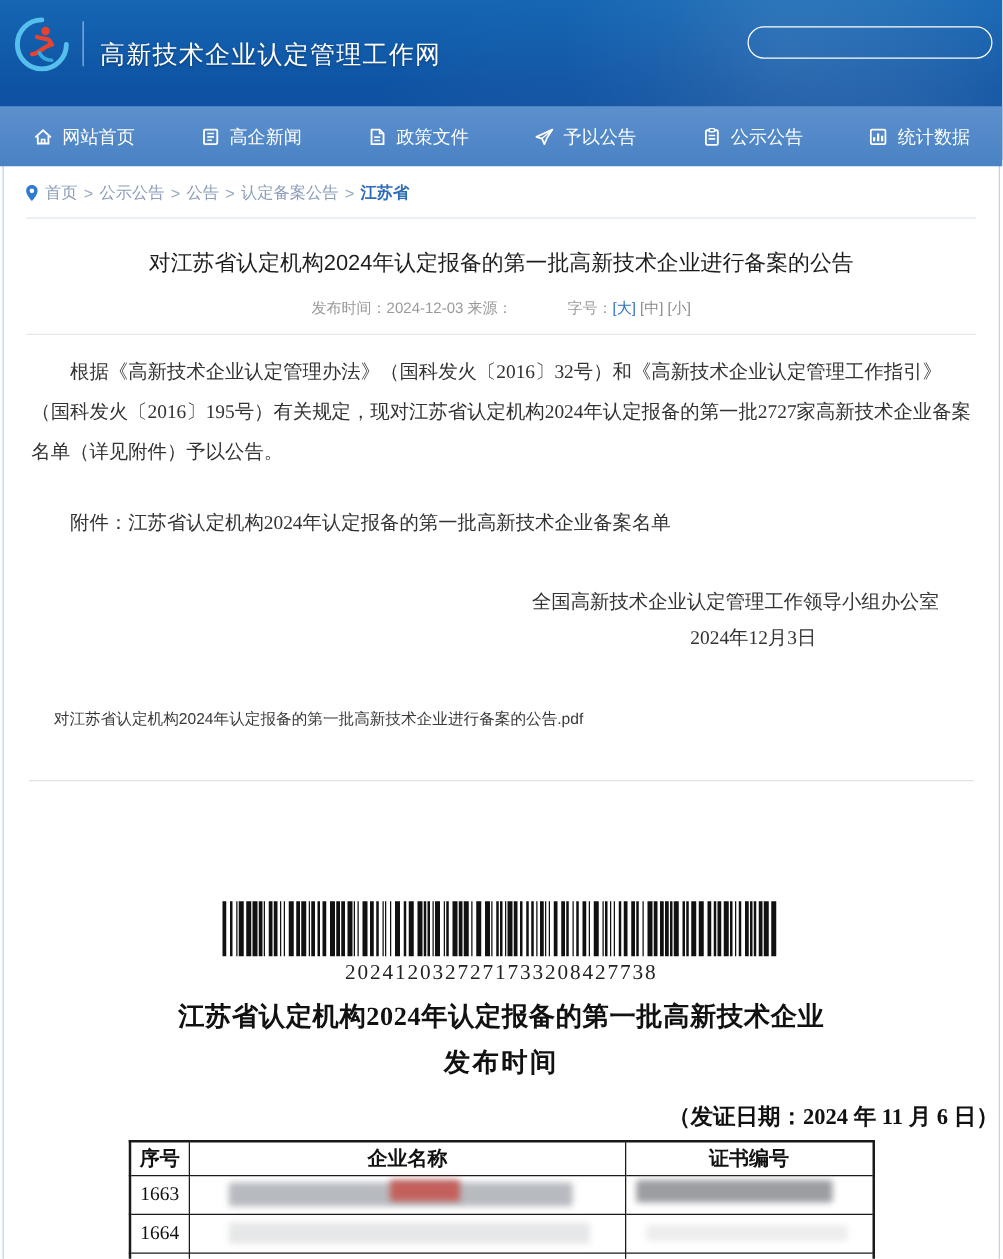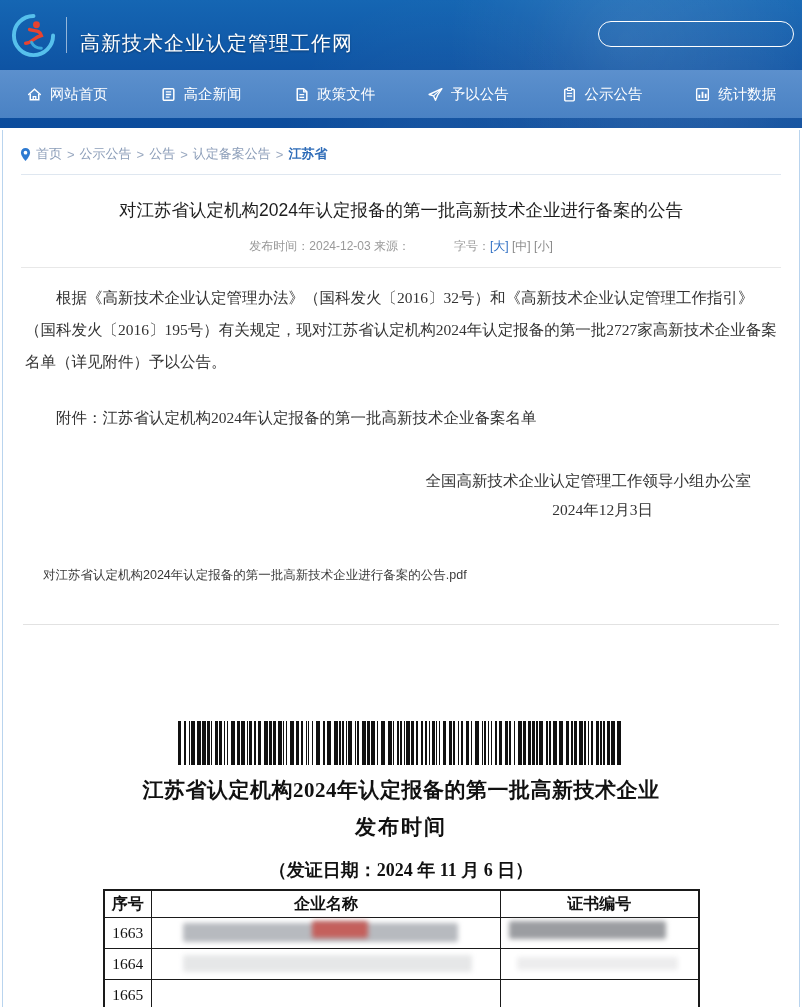--- a/index.html
+++ b/index.html
@@ -25,21 +25,21 @@
   .vdiv { width:1px; height:36px; background:rgba(255,255,255,0.55); margin:0 13px 0 9px; }
   .site-title { color:#fff; font-size:20px; font-weight:normal; letter-spacing:1px;
                 text-shadow:0 1px 2px rgba(0,0,0,0.35);margin-top:16px; }
   .search { position:absolute; right:8px; top:21px; width:196px; height:26px;
             border:1px solid #fff; border-radius:13px; display:flex; align-items:center; }
   .search input { flex:1; height:100%; border:none; outline:none; background:transparent;
                   color:#fff; font-size:13px; padding:0 6px 0 12px; }
   .search svg { width:15px; height:15px; margin-right:9px; }
 
   
-  .nav { position:absolute; left:0; top:70px; width:100%; height:48px; display:flex;
+  .nav { position:absolute; left:0; top:85px; width:100%; height:48px; display:flex;
          background:linear-gradient(180deg,#5c90cd,#4a82c4); }
   .nav-item { flex:1; display:flex; align-items:center; justify-content:center; gap:7px;
               color:#fff; font-size:14.5px; cursor:pointer; }
   .nav-item svg { width:17px; height:17px; }
 
   
   .content { width:798px; margin:2px 2px 0 2px; border-left:1px solid #b9d4ee;
              border-right:1px solid #b9d4ee; background:#fff; padding-bottom:4px; }
   .breadcrumb { display:flex; align-items:center; gap:5px; padding:15px 0 9px 17px;
                 font-size:13px; color:#8b9db8; }
@@ -66,21 +66,21 @@
   .hr3 { border:none; border-top:1px solid #e2e2e2; margin:40px 20px 0 20px; }
 
   
   .doc { text-align:center; padding-top:96px; }
   .barcode { display:flex; align-items:stretch; height:44px; width:492px; margin:0 auto;
              justify-content:center; }
   .barcode span { background:#111; height:100%; }
   .bc-num { font-size:17px; color:#222; letter-spacing:1.5px; margin-top:3px; }
   .doc-title1 { font-size:21px; font-weight:bold; color:#111; margin-top:11px; letter-spacing:0.5px; }
   .doc-title2 { font-size:21px; font-weight:bold; color:#111; margin-top:9px; letter-spacing:2px; }
-  .doc-date { font-size:18px; font-weight:bold; color:#111; margin-top:17px; }
+  .doc-date { font-size:18px; font-weight:bold; color:#111; margin-top:17px;text-align:right; }
 
   .doc-table { width:595px; margin:7px auto 0 auto; border-collapse:collapse;
                border:2px solid #1a1a1a; table-layout:fixed; }
   .doc-table th, .doc-table td { border:1px solid #1a1a1a; padding:0; position:relative; }
   .doc-table th { height:27px; font-size:16px; font-weight:bold; color:#111; }
   .doc-table td { height:31px; font-size:15.5px; color:#111; text-align:center; }
   .col-idx { width:48px; } .col-co { width:349px; } .col-cert { width:198px;font-family:Liberation Serif, serif; }
   .blk { position:absolute; filter:blur(2.5px); border-radius:2px; }
 </style>
 </head>
@@ -293,20 +293,21 @@
         <span style="width:2px;margin-right:2px"></span>
         <span style="width:1px;margin-right:2px"></span>
         <span style="width:2px;margin-right:3px"></span>
         <span style="width:3px;margin-right:1px"></span>
         <span style="width:2px;margin-right:1px"></span>
         <span style="width:2px;margin-right:2px"></span>
         <span style="width:3px;margin-right:1px"></span>
         <span style="width:4px;margin-right:2px"></span>
         <span style="width:4px;margin-right:3px"></span>
       </div>
+    <div class="bc-num">2024120327271733208427738</div>
     <div class="doc-title1">江苏省认定机构2024年认定报备的第一批高新技术企业</div>
     <div class="doc-title2">发布时间</div>
     <div class="doc-date">（发证日期：2024 年 11 月 6 日）</div>
     <table class="doc-table" id="doc-table">
         <tbody>
           <tr>
             <th class="col-idx">序号</th>
             <th class="col-co">企业名称</th>
             <th class="col-cert">证书编号</th>
           </tr>

